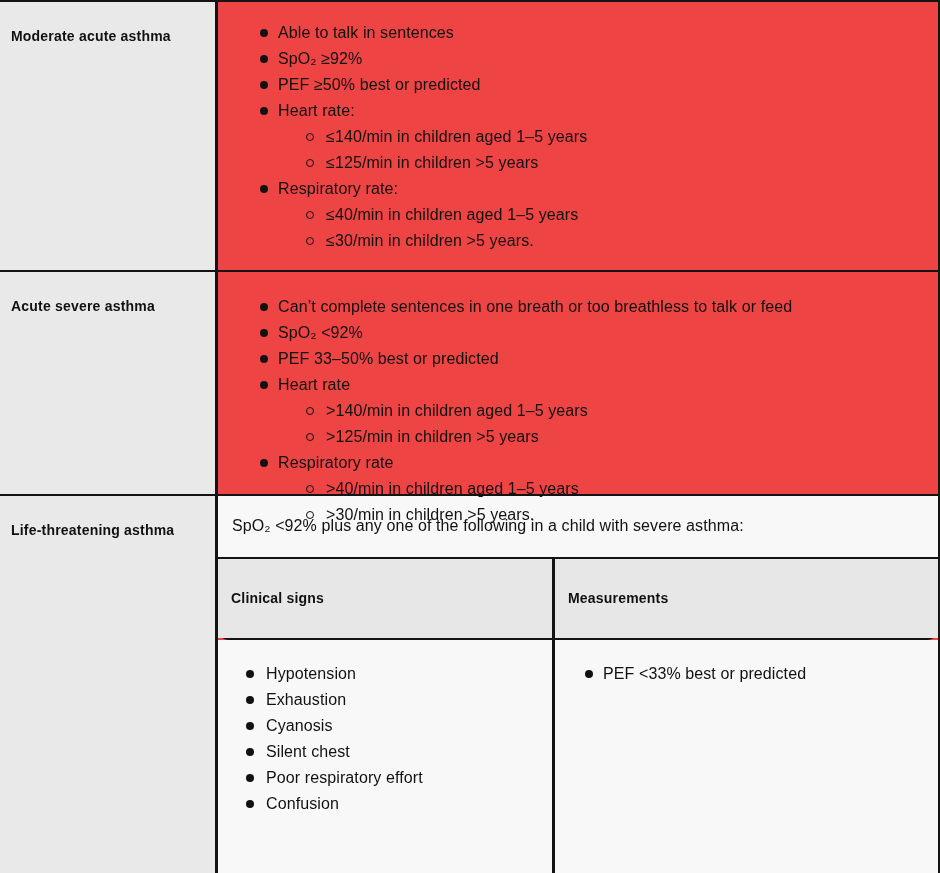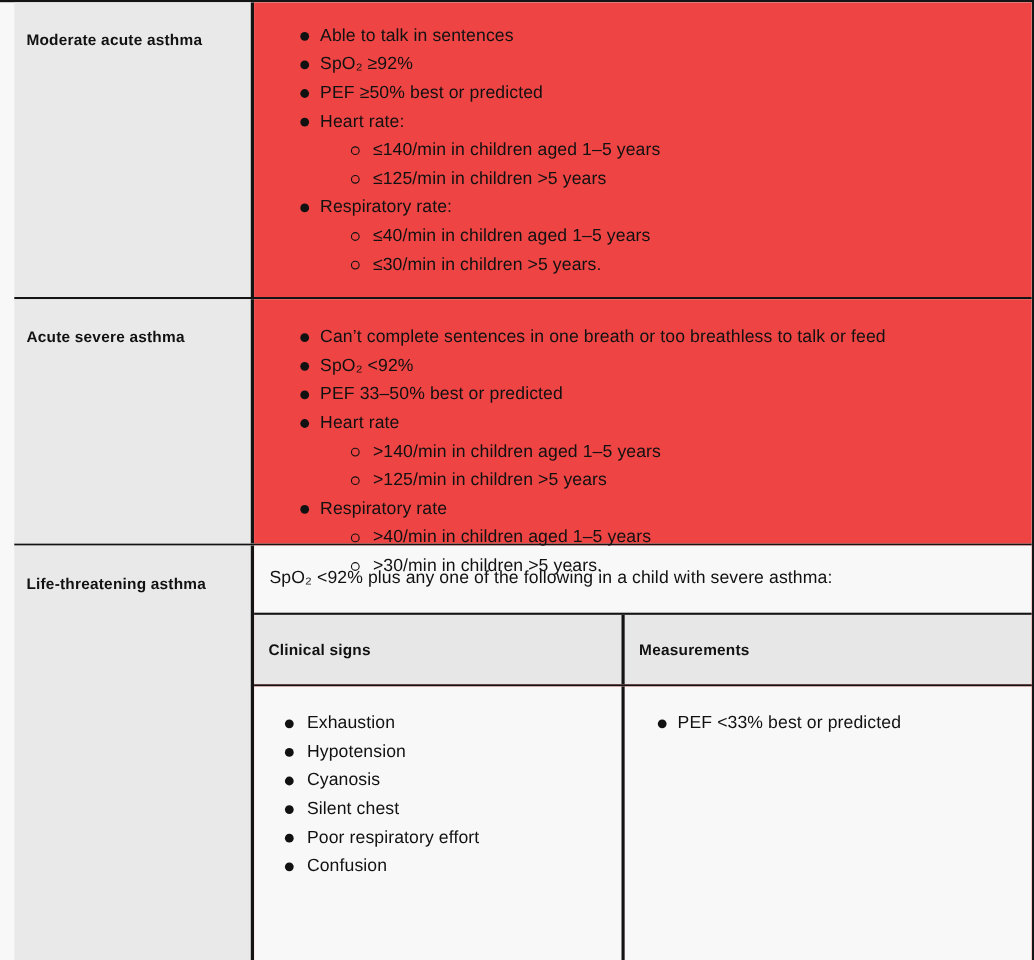--- a/index.html
+++ b/index.html
@@ -12,21 +12,20 @@
     background: #f8f8f8;
     border-top: 2px solid #141414;
     border-right: 2px solid #141414;
     display: flex;
     flex-direction: column;
     overflow: hidden;
   }
   .row {
     display: flex;
     border-bottom: 2.5px solid #141414;
-    margin-left: 13px;
   }
   .row-moderate { height: 270px; }
   .row-severe   { height: 224px; }
   .row-life     { flex: 1; border-bottom: none; }
 
   .label-cell {
     flex: 0 0 218px;
     width: 218px;
     background: #e9e9e9;
     border-right: 3px solid #141414;
@@ -90,23 +89,24 @@
     height: 62.5px;
     border-bottom: 2.5px solid #141414;
     display: flex;
     align-items: center;
     padding-left: 14px;
     font-size: 16px;
     letter-spacing: 0.1px;
     background: #f8f8f8;
   }
   .sub-header {
-    height: 65px;
+    height: 81px;
     border-bottom: 2.5px solid #141414;
     display: flex;
+    border-radius: 11px;
   }
   .sub-header .sub-col {
     background: #e7e7e7;
     display: flex;
     align-items: center;
     padding-left: 13px;
     font-size: 14px;
     font-weight: bold;
     letter-spacing: 0.2px;
   }
@@ -177,22 +177,22 @@
       <div class="intro-cell">
         <span>SpO₂ &lt;92% plus any one of the following in a child with severe asthma:</span>
       </div>
       <div class="sub-header">
         <div class="sub-col sub-col-first">Clinical signs</div>
         <div class="sub-col sub-col-last">Measurements</div>
       </div>
       <div class="sub-content">
         <div class="sub-col sub-col-first">
           <ul class="blist clinical">
+              <li class="lvl1">Hypotension</li>
               <li class="lvl1">Exhaustion</li>
-              <li class="lvl1">Hypotension</li>
               <li class="lvl1">Cyanosis</li>
               <li class="lvl1">Silent chest</li>
               <li class="lvl1">Poor respiratory effort</li>
               <li class="lvl1">Confusion</li>
             </ul>
         </div>
         <div class="sub-col sub-col-last">
           <ul class="blist measure">
               <li class="lvl1">PEF &lt;33% best or predicted</li>
             </ul>

